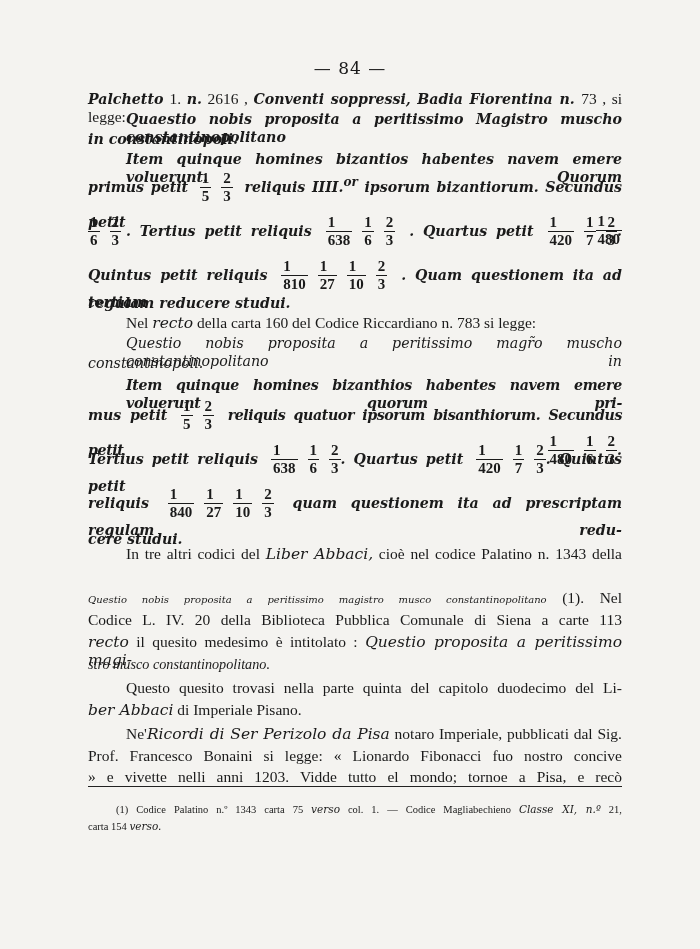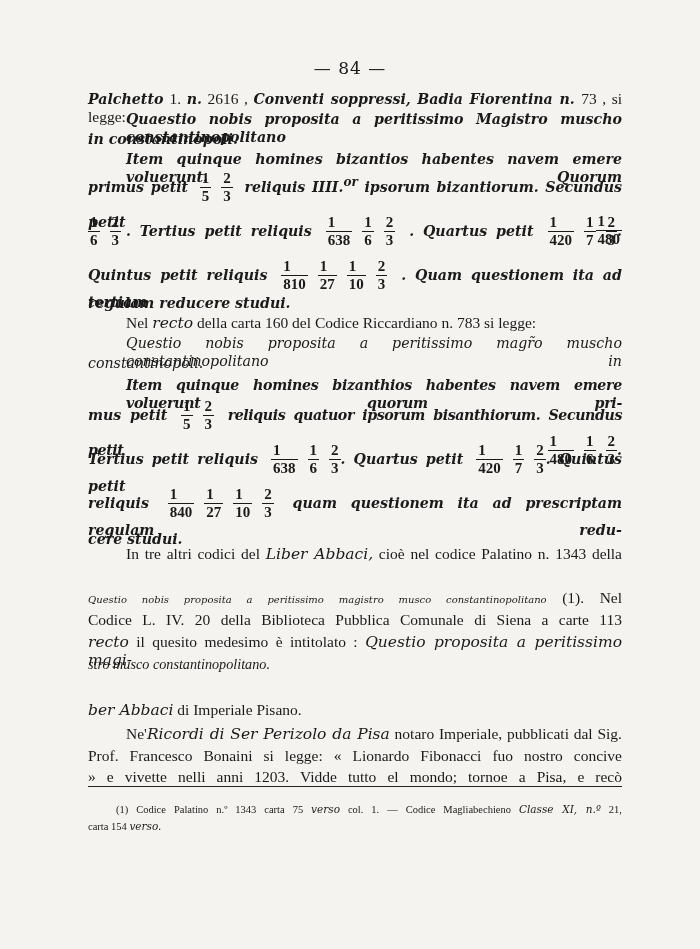--- a/index.html
+++ b/index.html
@@ -90,20 +90,21 @@
   </div>
   <div class="line just rm" style="top:589px;">
     <i style="font-size:10px">Questio nobis proposita a peritissimo magistro musco constantinopolitano</i><span> (1). Nel</span>
   </div>
   <div class="line just rm" style="top:611px;">Codice L. IV. 20 della Biblioteca Pubblica Comunale di Siena a carte 113</div>
   <div class="line just rm" style="top:633px;">
     <i>recto</i><span> il quesito medesimo è intitolato : </span><i>Questio proposita a peritissimo magi-</i>
   </div>
   <div class="line it" style="top:655px;font-family:Liberation Serif, serif;">stro musco constantinopolitano.</div>
 
+  <div class="line just ind rm" style="top:679px;">Questo quesito trovasi nella parte quinta del capitolo duodecimo del Li-</div>
   <div class="line rm" style="top:701px;">
     <i>ber Abbaci</i><span> di Imperiale Pisano.</span>
   </div>
 
   <div class="line just ind rm" style="top:725px;">
     <span>Ne'</span><i>Ricordi di Ser Perizolo da Pisa</i><span> notaro Imperiale, pubblicati dal Sig.</span>
   </div>
   <div class="line just rm" style="top:747px;">Prof. Francesco Bonaini si legge: « Lionardo Fibonacci fuo nostro concive</div>
   <div class="line just rm" style="top:768px;">» e vivette nelli anni 1203. Vidde tutto el mondo; tornoe a Pisa, e recò</div>
 

